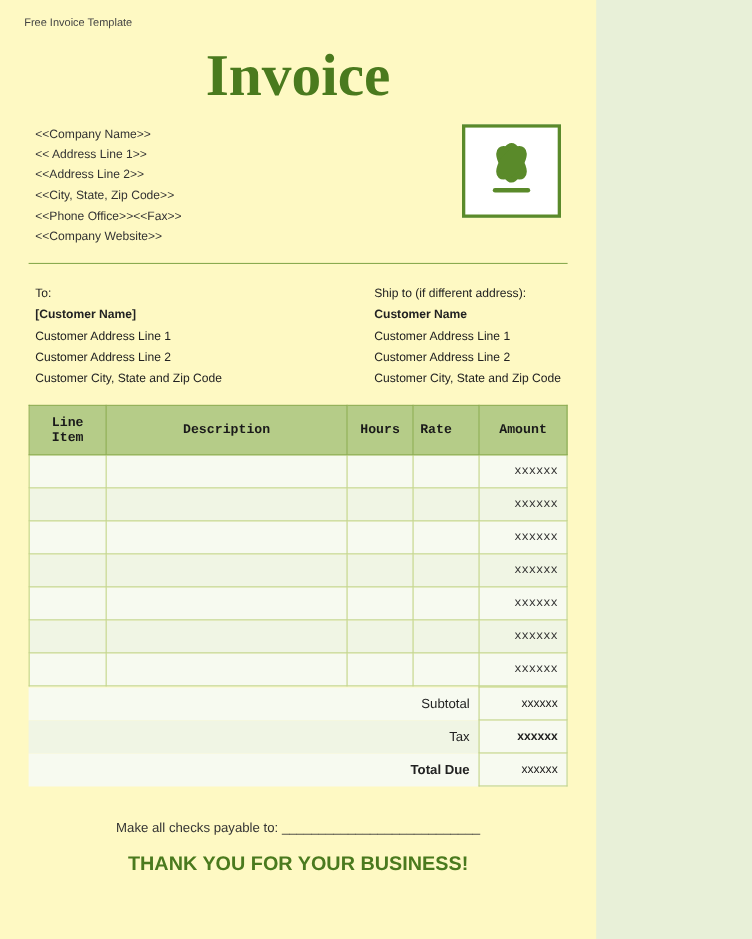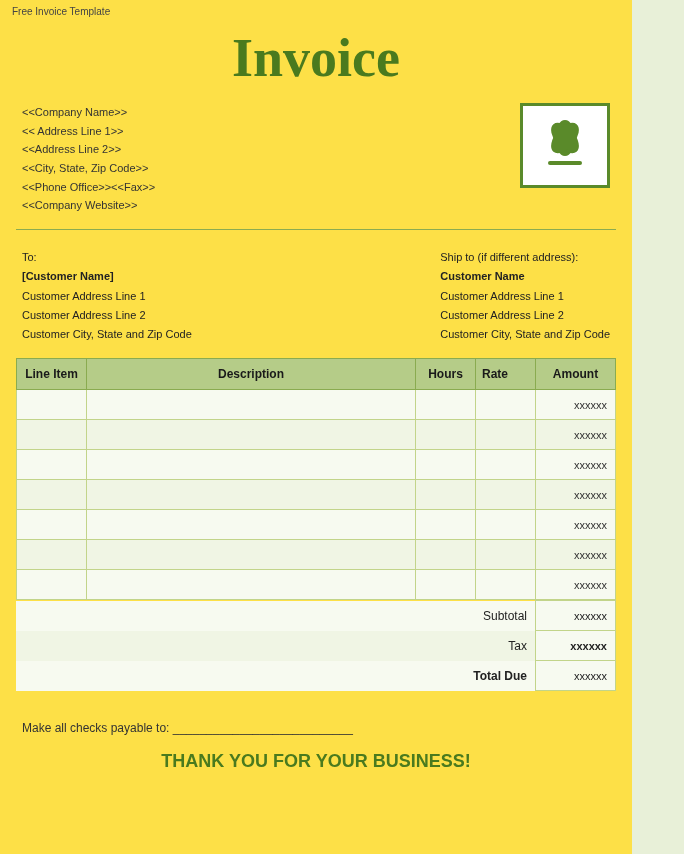--- a/index.html
+++ b/index.html
@@ -7,24 +7,24 @@
     body {
       width: 684px;
       min-height: 854px;
       background: #e8f0d8;
       font-family: Arial, sans-serif;
       font-size: 12px;
       color: #222;
     }
 
     .page {
-      width: 632px;
+      width: 542px;
       min-height: 854px;
-      background: #fde047;
-      padding: 2px;
+      background: #fef9c3;
+      padding: 12px;
       position: relative;
     }
 
     .top-bar {
       font-size: 10px;
       color: #444;
       padding: 4px 10px;
     }
 
     .title-section {
@@ -89,20 +89,21 @@
       font-weight: normal;
       font-size: 11px;
     }
 
     .bill-to .customer-name, .ship-to .customer-name {
       font-weight: bold;
     }
 
     .table-section {
       padding: 0 14px;
+      font-family: Liberation Mono, monospace;
     }
 
     table {
       width: 100%;
       border-collapse: collapse;
     }
 
     thead tr th {
       background: #b5cc88;
       color: #1a1a1a;
@@ -207,21 +208,21 @@
     }
 
     .footer-section {
       padding: 30px 20px 10px 20px;
       text-align: center;
     }
 
     .payable-line {
       font-size: 12px;
       color: #333;
-      text-align: left;
+      text-align: center;
       margin-bottom: 16px;
     }
 
     .thank-you {
       font-size: 18px;
       font-weight: bold;
       color: #4a7a1e;
       text-align: center;
       margin-top: 8px;
     }

